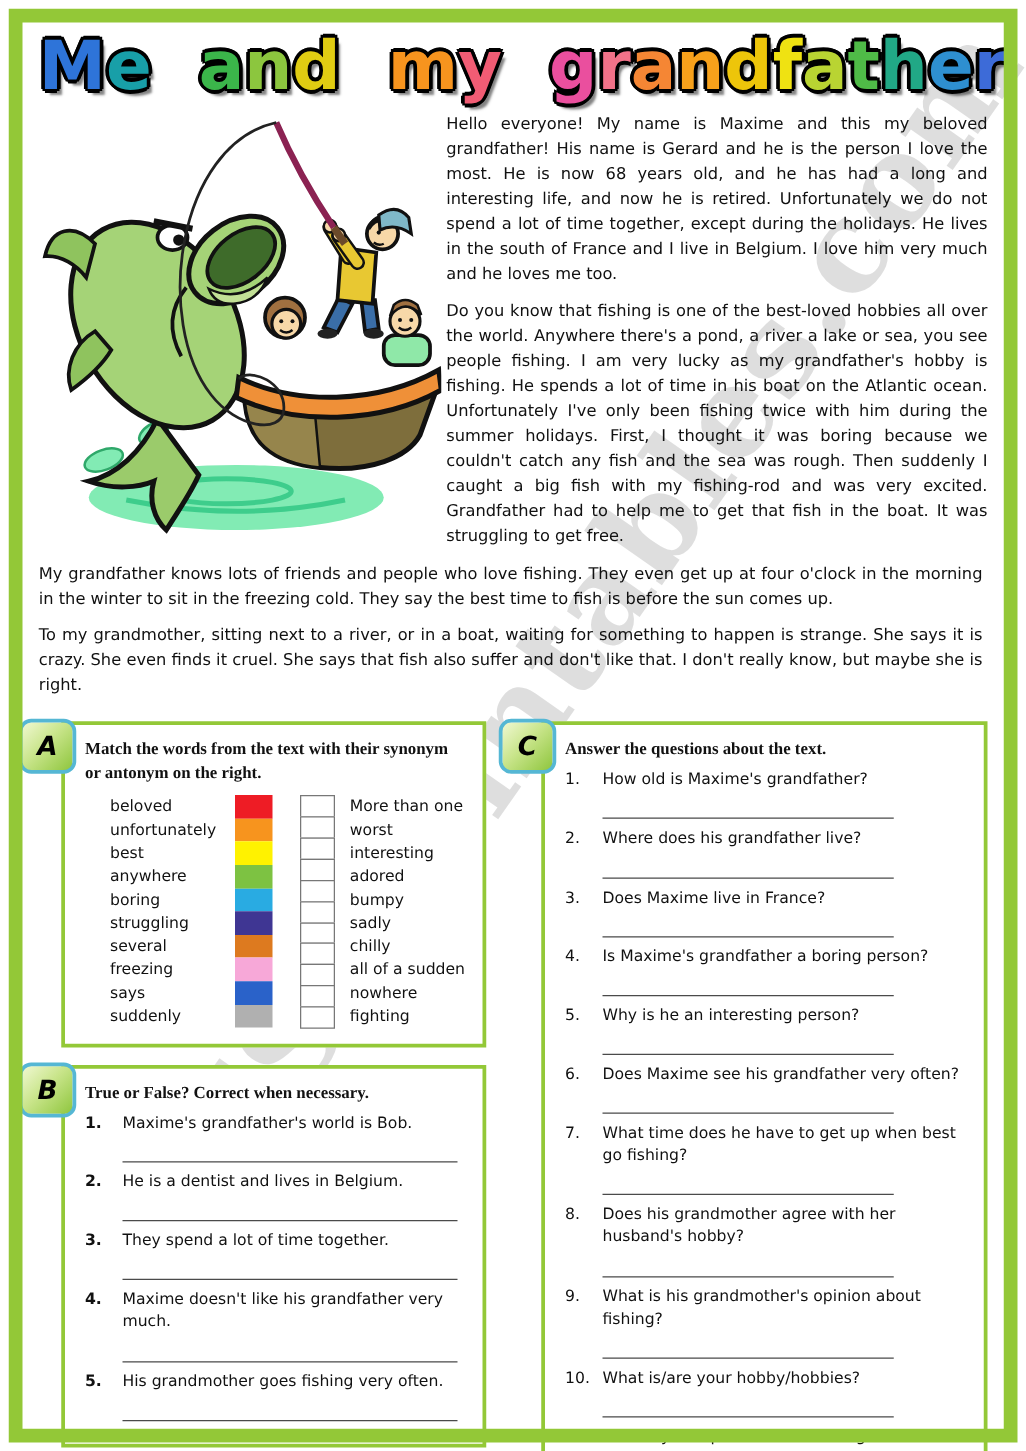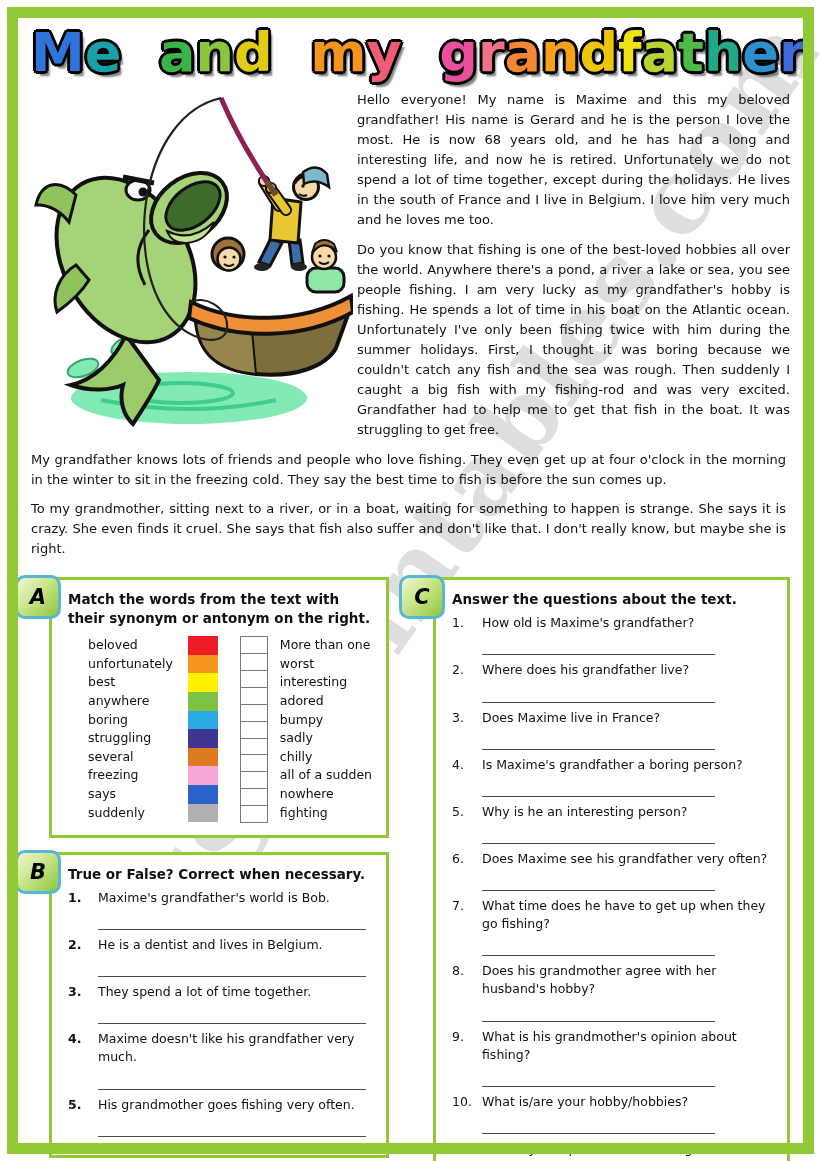--- a/index.html
+++ b/index.html
@@ -37,21 +37,21 @@
   .col-left { width:358px; flex:none; }
   .col-right { flex:1; }
   .section-box { position:relative; border:3px solid #93C837; background:#fff; margin-left:18px; padding:8px 14px 12px 16px; }
   .badge {
     position:absolute; left:-37px; top:-5px; width:40px; height:38px;
     border:3px solid #55B7D4; border-radius:10px;
     background:linear-gradient(135deg,#F0F8D2 0%, #C9E58B 45%, #8FC63E 100%);
     display:flex; align-items:center; justify-content:center;
     font-style:italic; font-weight:bold; font-size:21px; color:#000; z-index:2;
   }
-  .sec-head { font-weight:bold; font-size:13.5px; line-height:1.4; margin:2px 0 4px 0; }
+  .sec-head { font-weight:bold; font-size:13.5px; line-height:1.4; margin:2px 0 4px 0;font-family:Liberation Serif, serif; }
 
   
   .match-row { display:flex; margin-top:8px; padding-left:20px; }
   .wcol { font-size:12.5px; }
   .wcol .w { height:18.6px; line-height:18.6px; white-space:nowrap; }
   .wcol-left { width:104px; }
   .swatch-col { width:30px; flex:none; }
   .swatch { height:18.6px; }
   .box-col { width:28px; flex:none; margin-left:22px; margin-top:1px; }
   .abox { height:15.9px; background:#fff; border:1px solid #777; margin-top:-1px; }
@@ -285,21 +285,21 @@
                 <div class="q-text">Why is he an interesting person?</div>
               </div>
               <div class="blank blank-c"></div>
               <div class="q-item">
                 <div class="q-num">6.</div>
                 <div class="q-text">Does Maxime see his grandfather very often?</div>
               </div>
               <div class="blank blank-c"></div>
               <div class="q-item">
                 <div class="q-num">7.</div>
-                <div class="q-text">What time does he have to get up when they go fishing?</div>
+                <div class="q-text">What time does he have to get up when best go fishing?</div>
               </div>
               <div class="blank blank-c"></div>
               <div class="q-item">
                 <div class="q-num">8.</div>
                 <div class="q-text">Does his grandmother agree with her husband's hobby?</div>
               </div>
               <div class="blank blank-c"></div>
               <div class="q-item">
                 <div class="q-num">9.</div>
                 <div class="q-text">What is his grandmother's opinion about fishing?</div>

